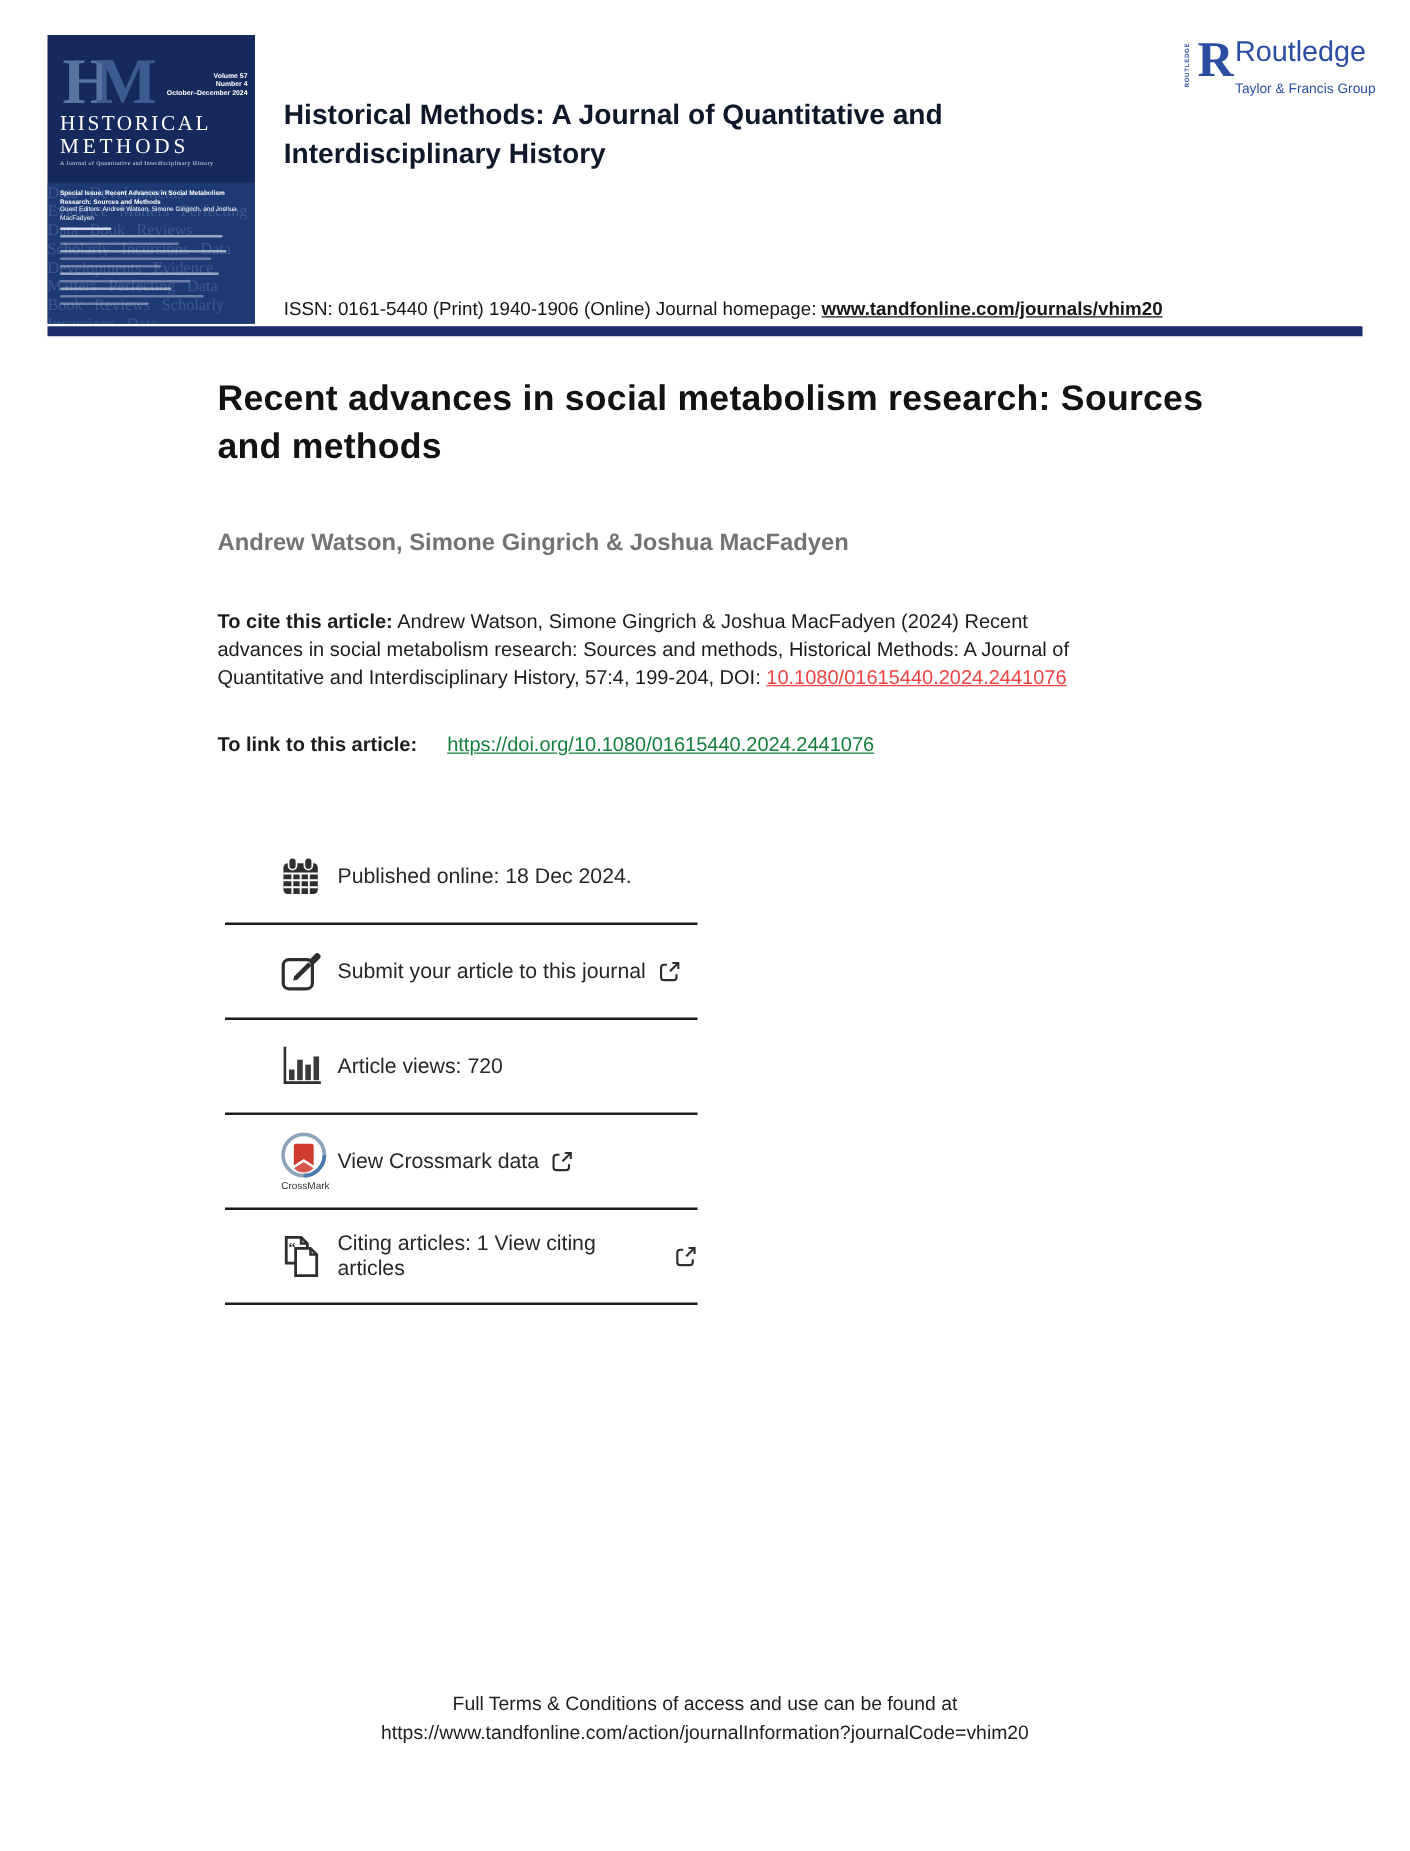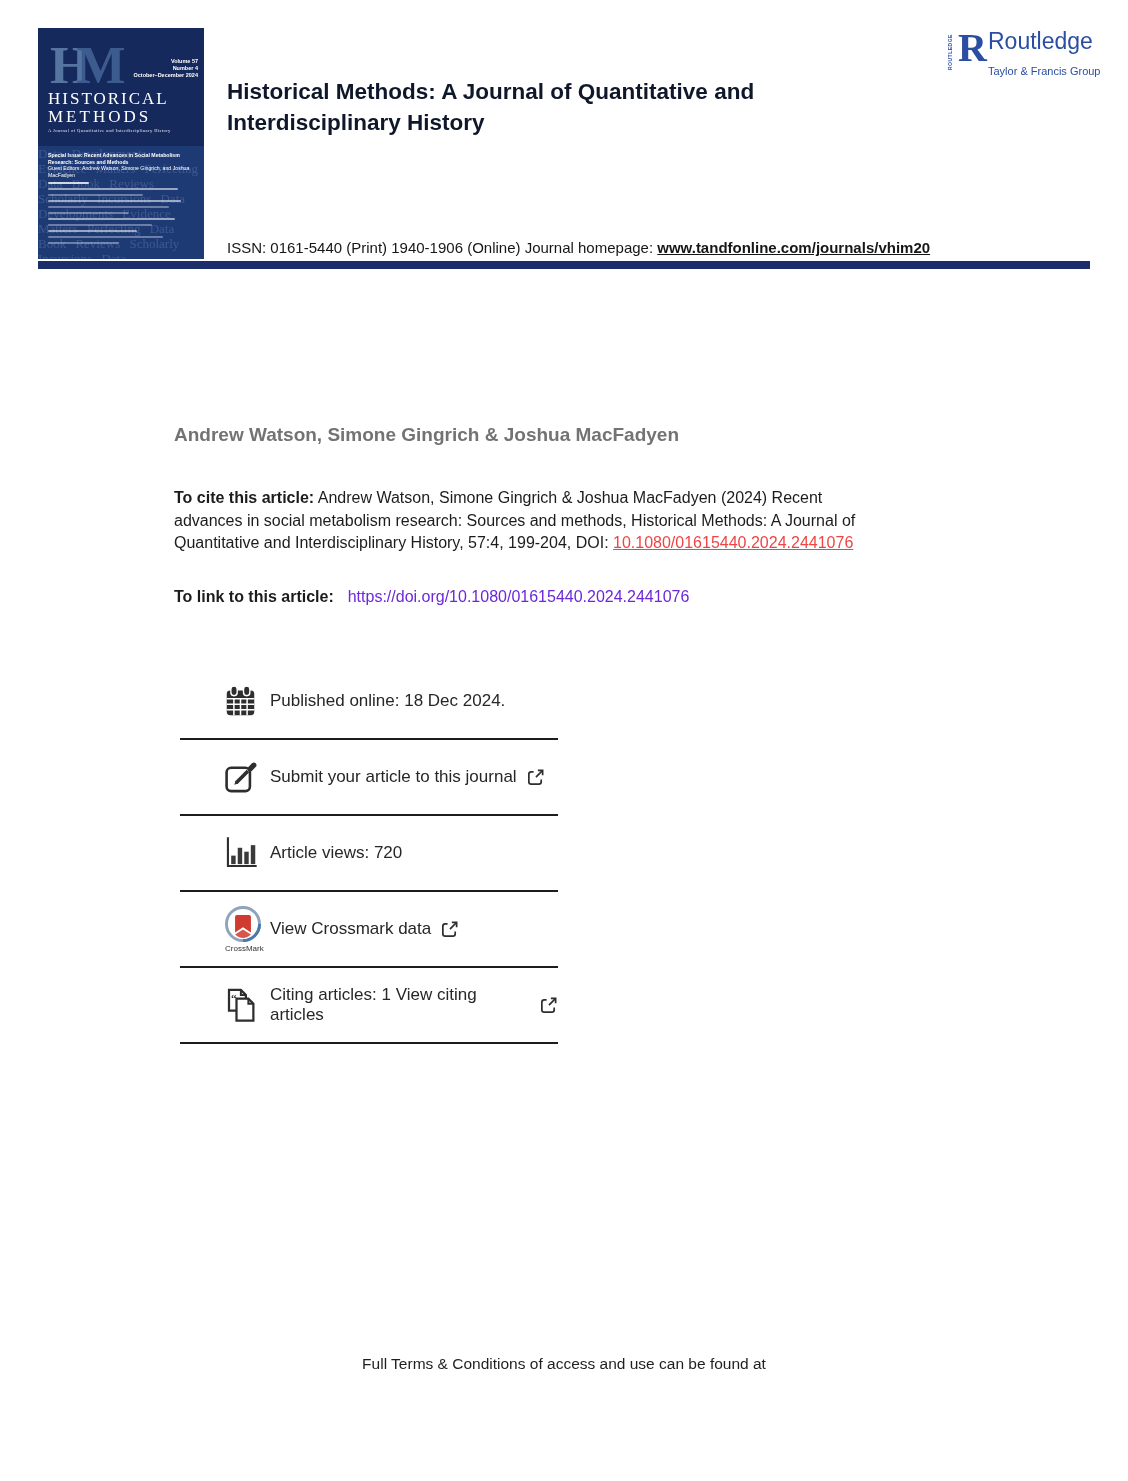--- a/index.html
+++ b/index.html
@@ -49,21 +49,21 @@
   .navy-rule{position:absolute;left:38px;top:261px;width:1052px;height:8px;background:var(--navy-bar);}
 
   
   .art-title{position:absolute;left:174px;top:300px;width:820px;font-size:28.5px;font-weight:700;
              line-height:38px;color:#121212;letter-spacing:.2px;}
   .authors{position:absolute;left:174px;top:424px;font-size:19px;font-weight:700;color:#737373;}
   .cite{position:absolute;left:174px;top:487px;width:695px;font-size:16px;line-height:22.5px;color:#1c1c1c;}
   .cite b{font-weight:700;}
   .cite .doi-link{text-decoration:underline;color:#ef4444;cursor:pointer;}
   .linkline{position:absolute;left:174px;top:588px;font-size:16px;color:#1c1c1c;}
-  .linkline .url{margin-left:14px;cursor:pointer;color:#6d28d9;}
+  .linkline .url{text-decoration:underline;margin-left:24px;cursor:pointer;color:#15803d;}
 
   
   .rows{position:absolute;left:180px;top:664px;width:378px;}
   .row{display:flex;align-items:center;height:74px;border-bottom:2px solid #1c1c1c;}
   .row .ic{width:46px;flex:none;display:flex;flex-direction:column;align-items:flex-start;margin-left:44px;}
   .row .lbl{font-size:17px;color:#272727;display:flex;align-items:center;gap:9px;}
   .row .lbl.linky{cursor:pointer;}
   .cm-caption{font-size:8px;color:#333;margin-top:1px;margin-left:1px;}
   .ext{display:inline-flex;}
 
@@ -120,20 +120,21 @@
       <div class="group">Taylor &amp; Francis Group</div>
     </div>
   </div>
 
   <div class="journal-title">Historical Methods: A Journal of Quantitative and Interdisciplinary History</div>
 
   <div class="issn-line"><span>ISSN: 0161-5440 (Print) 1940-1906 (Online) Journal homepage: </span><a>www.tandfonline.com/journals/vhim20</a></div>
 
   <div class="navy-rule"></div>
 
+  <div class="art-title">Recent advances in social metabolism research: Sources and methods</div>
   <div class="authors">Andrew Watson, Simone Gingrich &amp; Joshua MacFadyen</div>
 
   <div class="cite">
     <b>To cite this article:</b><span> Andrew Watson, Simone Gingrich &amp; Joshua MacFadyen (2024) Recent advances in social metabolism research: Sources and methods, Historical Methods: A Journal of Quantitative and Interdisciplinary History, 57:4, 199-204, DOI: </span><span class="doi-link">10.1080/01615440.2024.2441076</span>
   </div>
 
   <div class="linkline">
     <b>To link to this article:</b><span class="url">https://doi.org/10.1080/01615440.2024.2441076</span>
   </div>
 
@@ -234,15 +235,16 @@
               <path d="M12.5 2.5 h5 v5"></path>
           </svg>
         </span>
       </span>
     </div>
 
   </div>
 
   <div class="footer">
     <div>Full Terms &amp; Conditions of access and use can be found at</div>
+    <div>https://www.tandfonline.com/action/journalInformation?journalCode=vhim20</div>
   </div>
 
 </div>
 
 </body></html>

